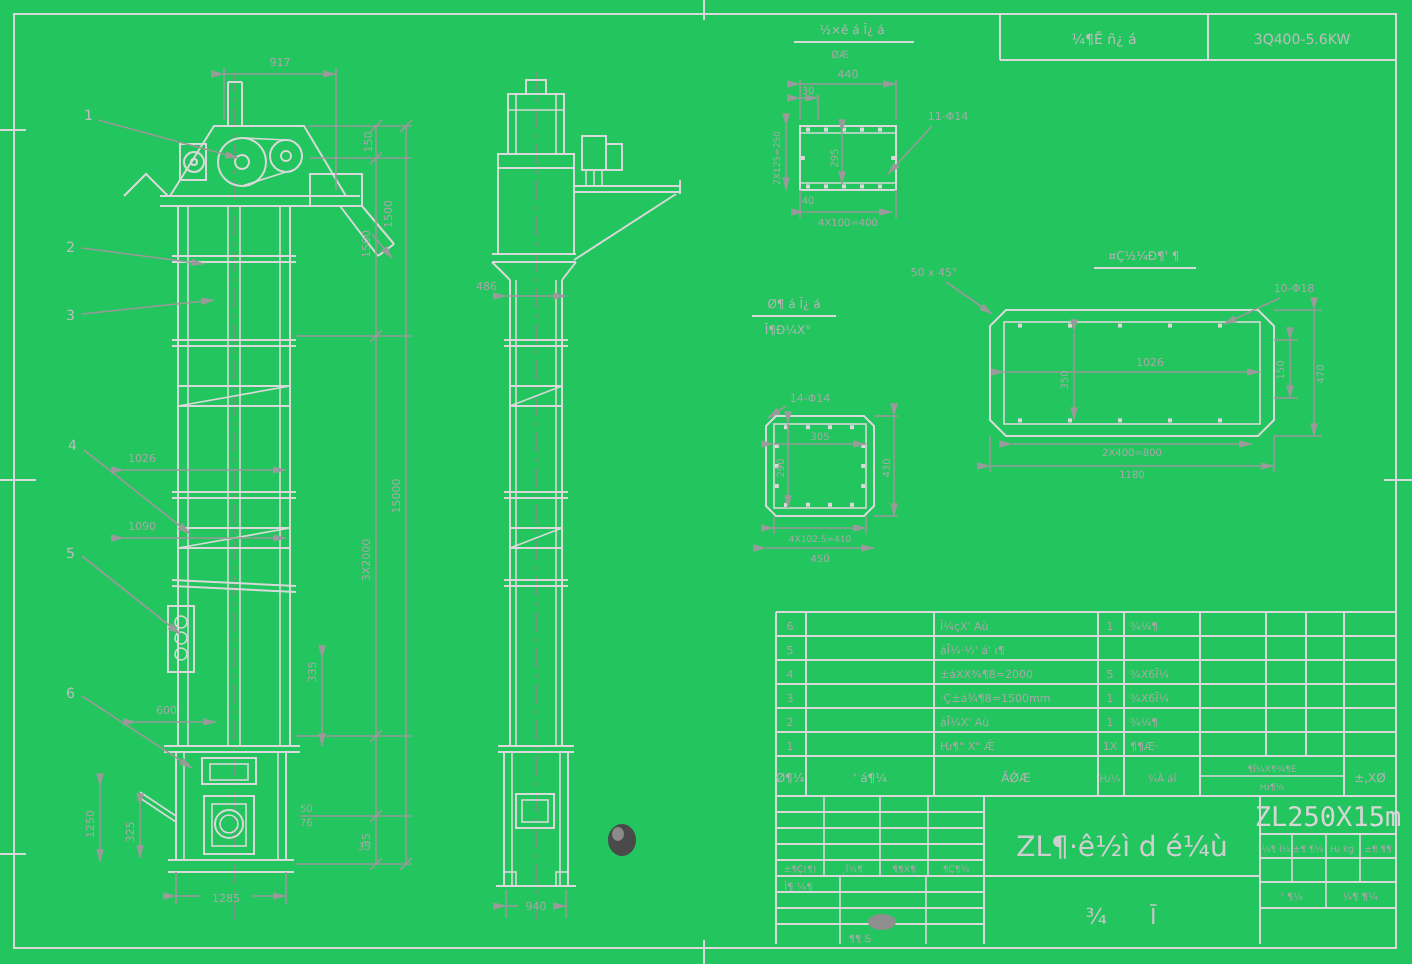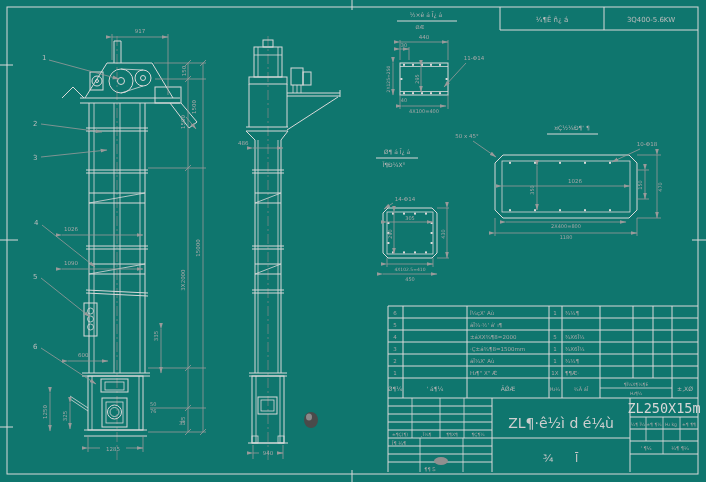--- a/index.html
+++ b/index.html
@@ -1,16 +1,16 @@
 <!DOCTYPE html>
 <html><head>
 <meta charset="utf-8">
 <style>
   html,body{margin:0;padding:0;background:#000;}
-  #canvas{position:relative;width:706px;height:482px;background:#0f766e;overflow:hidden;}
+  #canvas{position:relative;width:706px;height:482px;background:#22c55e;overflow:hidden;}
   svg{display:block;}
   svg text{font-family:"DejaVu Sans",sans-serif;fill:#b4b4b4;}
   .g{stroke:#d9d9d9;stroke-width:1;fill:none;}
   .gt{stroke:#d9d9d9;stroke-width:0.8;fill:none;}
   .d{stroke:#9a9a9a;stroke-width:0.8;fill:none;}
   .cl{stroke:#8a8a8a;stroke-width:0.7;fill:none;stroke-dasharray:10 3 2 3;}
   .t{font-size:5.5px;fill:#a8a8a8;}
   .t5{font-size:5px;fill:#a8a8a8;}
   .t45{font-size:4.5px;fill:#a8a8a8;}
   .t6{font-size:6px;fill:#b4b4b4;}

